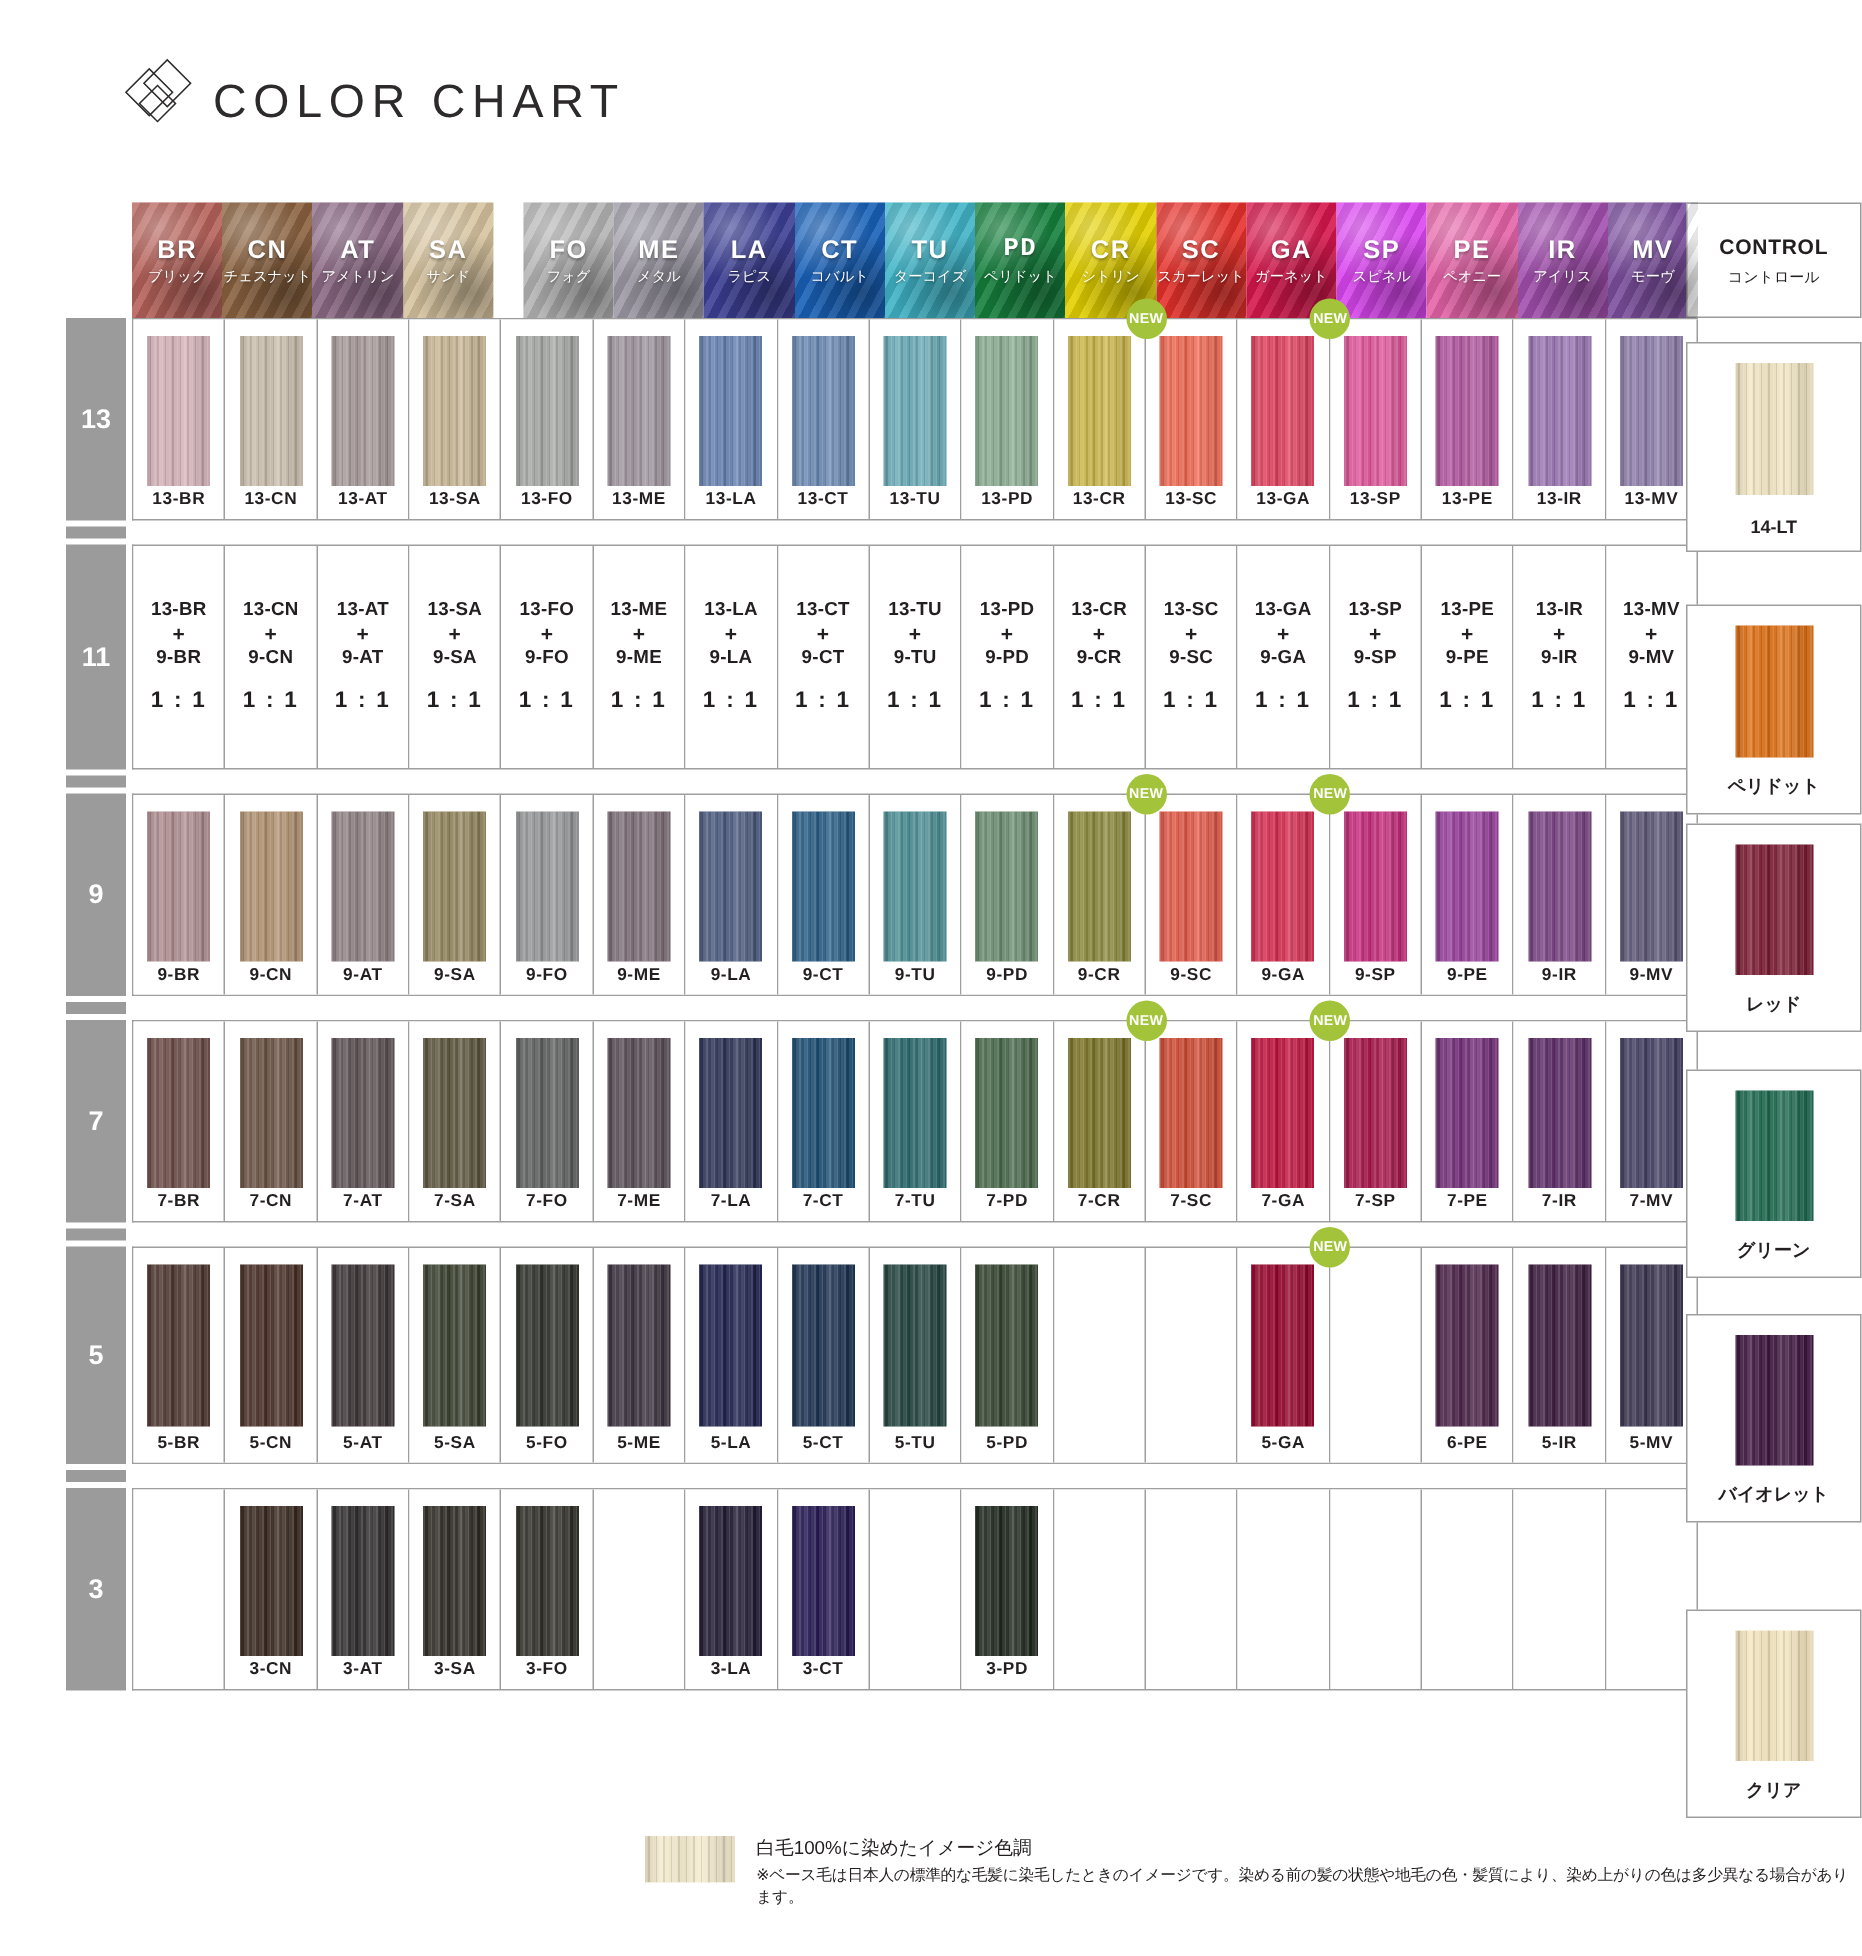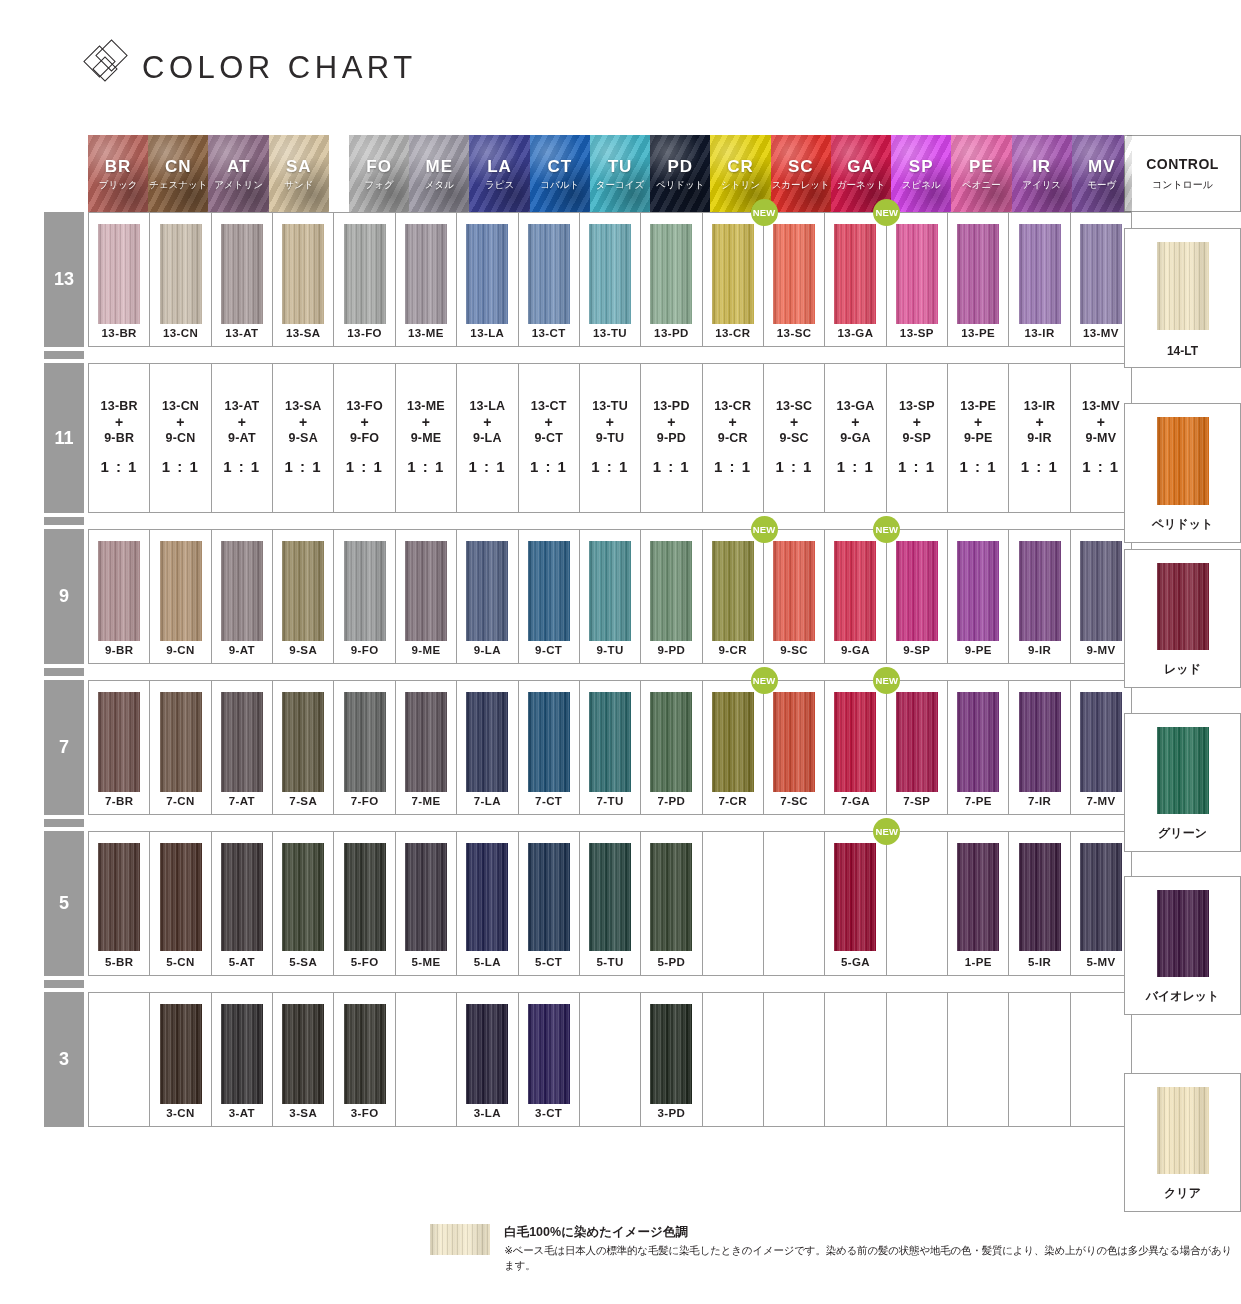--- a/index.html
+++ b/index.html
@@ -83,21 +83,21 @@
   .ctrl-card{position:absolute;left:1124px;width:117px;border:1px solid #9e9e9e;
     box-sizing:border-box;background:#fff;display:flex;flex-direction:column;
     align-items:center;justify-content:flex-start;}
   .ctrl-card .sw{width:52px;margin-top:13px;position:relative;overflow:hidden;}
   .ctrl-card .lbl{font-size:12px;font-weight:bold;color:#231f20;position:absolute;
     bottom:9px;left:0;right:0;text-align:center;}
 
   
   .footer{position:absolute;left:430px;top:1224px;display:flex;align-items:flex-start;gap:14px;}
   .footer .chip{width:62px;height:31px;position:relative;overflow:hidden;background:#f5ebcd;}
-  .footer .ftxt .l1{font-size:12.5px;font-weight:bold;color:#231f20;line-height:1.35;}
+  .footer .ftxt .l1{font-size:12.5px;font-weight:normal;color:#231f20;line-height:1.35;}
   .footer .ftxt .l2{font-size:10.5px;color:#231f20;line-height:1.4;margin-top:2px;letter-spacing:-.2px;}
 </style>
 </head>
 <body>
 
 <div class="page">
 
   <div class="title-block">
     <div class="logo-mark">
       <span class="d1"></span>
@@ -147,21 +147,21 @@
         <div class="head-tile" style="background: rgb(25, 97, 184);">
           <div class="tex" style="background-image: radial-gradient(circle at 28% 22%, rgba(255, 255, 255, 0.3), rgba(255, 255, 255, 0) 46%), radial-gradient(circle at 75% 78%, rgba(0, 0, 0, 0.32), rgba(0, 0, 0, 0) 52%), repeating-linear-gradient(118deg, rgba(255, 255, 255, 0.1) 0px, rgba(255, 255, 255, 0.1) 5px, rgba(0, 0, 0, 0.1) 5px, rgba(0, 0, 0, 0.1) 11px);"></div>
           <div class="abbr">CT</div>
           <div class="jp">コバルト</div>
         </div>
         <div class="head-tile" style="background: rgb(63, 179, 198);">
           <div class="tex" style="background-image: radial-gradient(circle at 28% 22%, rgba(255, 255, 255, 0.3), rgba(255, 255, 255, 0) 46%), radial-gradient(circle at 75% 78%, rgba(0, 0, 0, 0.32), rgba(0, 0, 0, 0) 52%), repeating-linear-gradient(118deg, rgba(255, 255, 255, 0.1) 0px, rgba(255, 255, 255, 0.1) 5px, rgba(0, 0, 0, 0.1) 5px, rgba(0, 0, 0, 0.1) 11px);"></div>
           <div class="abbr">TU</div>
           <div class="jp">ターコイズ</div>
         </div>
-        <div class="head-tile" style="background: #0f172a;">
+        <div class="head-tile" style="background: #15803d; font-family: Liberation Mono, monospace;">
           <div class="tex" style="background-image: radial-gradient(circle at 28% 22%, rgba(255, 255, 255, 0.3), rgba(255, 255, 255, 0) 46%), radial-gradient(circle at 75% 78%, rgba(0, 0, 0, 0.32), rgba(0, 0, 0, 0) 52%), repeating-linear-gradient(118deg, rgba(255, 255, 255, 0.1) 0px, rgba(255, 255, 255, 0.1) 5px, rgba(0, 0, 0, 0.1) 5px, rgba(0, 0, 0, 0.1) 11px);"></div>
           <div class="abbr">PD</div>
           <div class="jp">ペリドット</div>
         </div>
         <div class="head-tile" style="background: rgb(227, 208, 0);">
           <div class="tex" style="background-image: radial-gradient(circle at 28% 22%, rgba(255, 255, 255, 0.3), rgba(255, 255, 255, 0) 46%), radial-gradient(circle at 75% 78%, rgba(0, 0, 0, 0.32), rgba(0, 0, 0, 0) 52%), repeating-linear-gradient(118deg, rgba(255, 255, 255, 0.1) 0px, rgba(255, 255, 255, 0.1) 5px, rgba(0, 0, 0, 0.1) 5px, rgba(0, 0, 0, 0.1) 11px);"></div>
           <div class="abbr">CR</div>
           <div class="jp">シトリン</div>
         </div>
         <div class="head-tile" style="background: rgb(229, 49, 43);">
@@ -753,21 +753,21 @@
             </div>
             <div class="code">5-GA</div>
             <div class="newbadge" style="background: rgb(163, 196, 58); left: 48px; top: -14px;">NEW</div>
           </div>
           <div class="cell"></div>
           <div class="cell">
             <div class="swatch" style="height: 108px; background: rgb(76, 35, 73);">
               <div class="hair2"></div>
               <div class="hair"></div>
             </div>
-            <div class="code">1-PE</div>
+            <div class="code">6-PE</div>
           </div>
           <div class="cell">
             <div class="swatch" style="height: 108px; background: rgb(61, 29, 63);">
               <div class="hair2"></div>
               <div class="hair"></div>
             </div>
             <div class="code">5-IR</div>
           </div>
           <div class="cell">
             <div class="swatch" style="height: 108px; background: rgb(59, 53, 80);">

